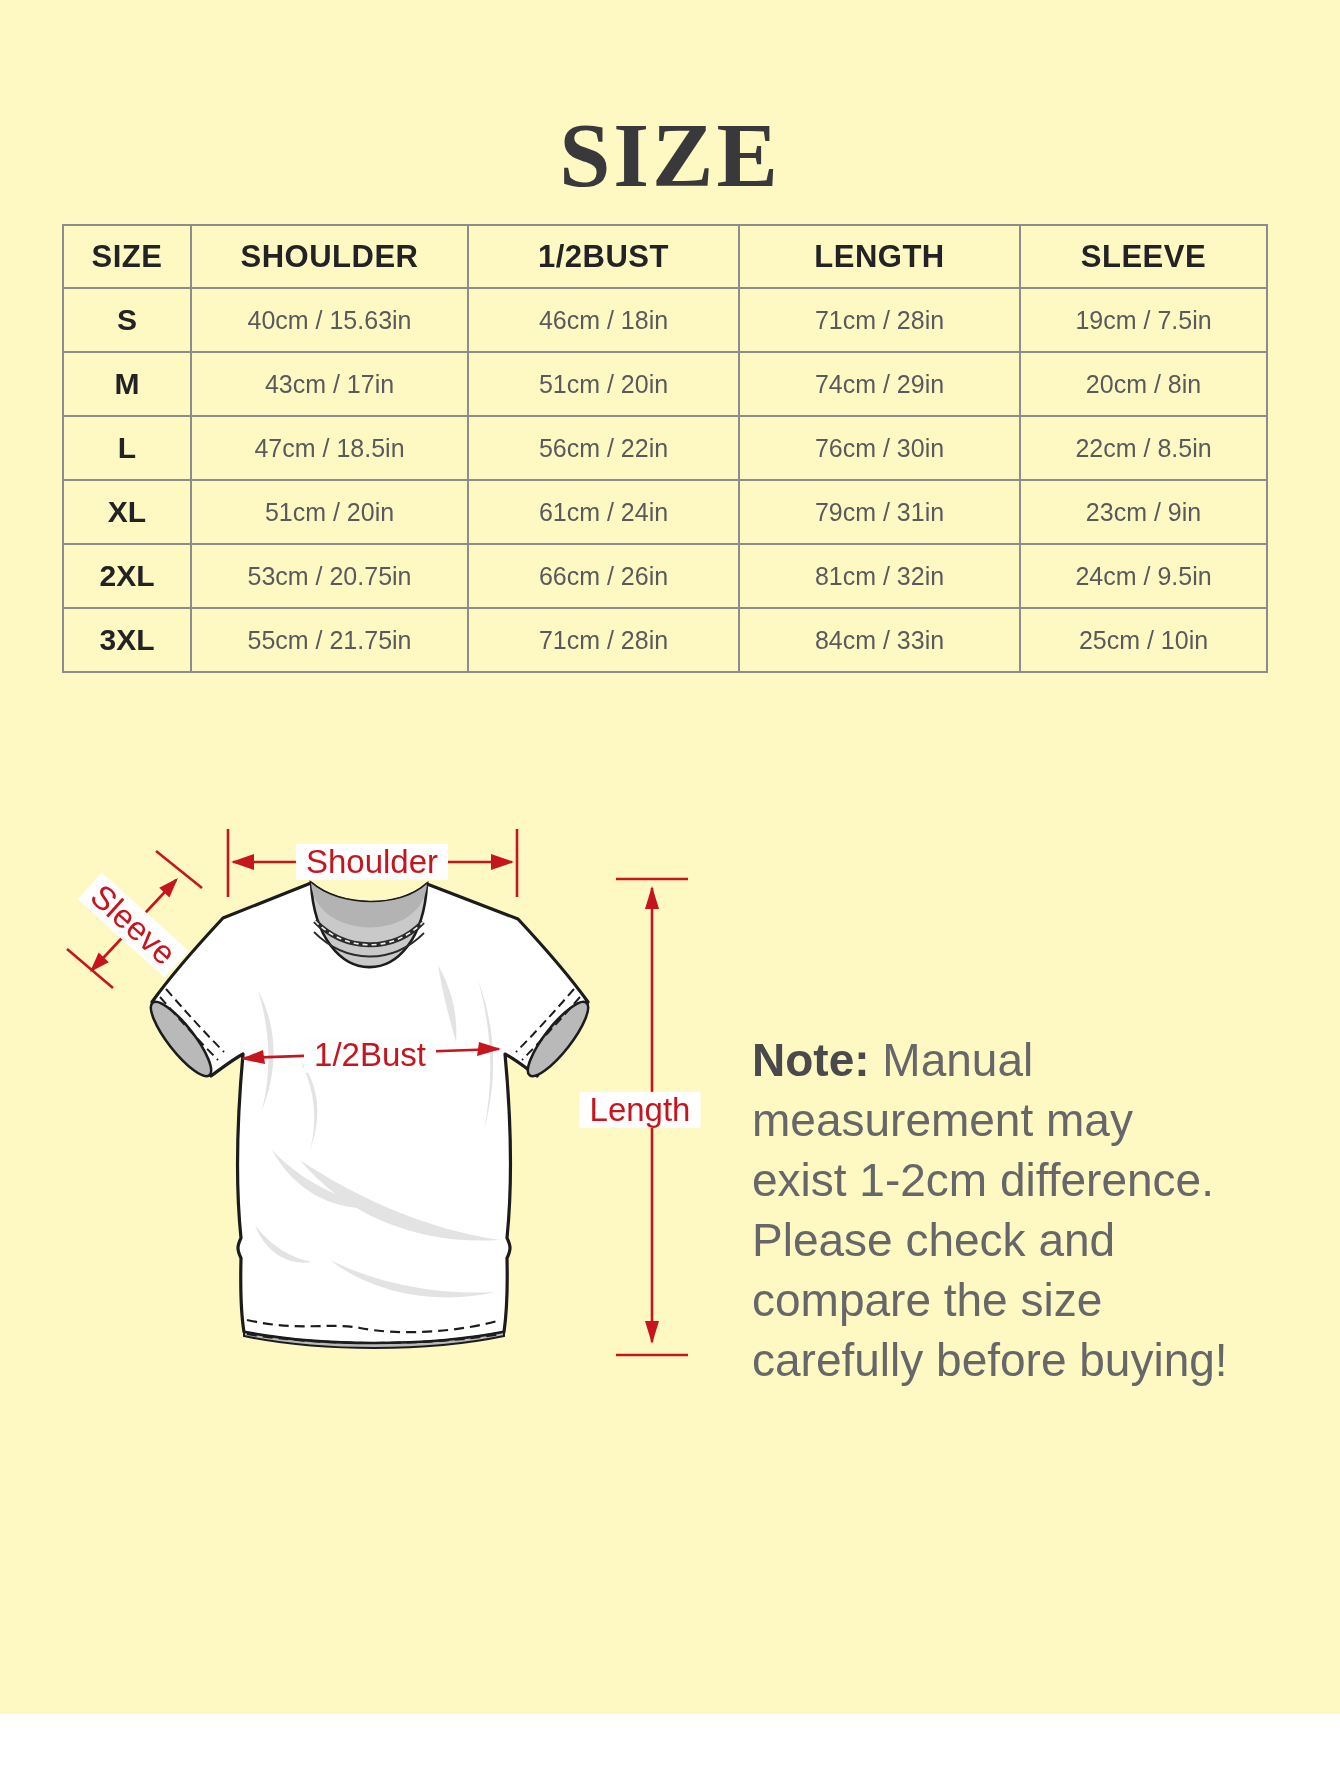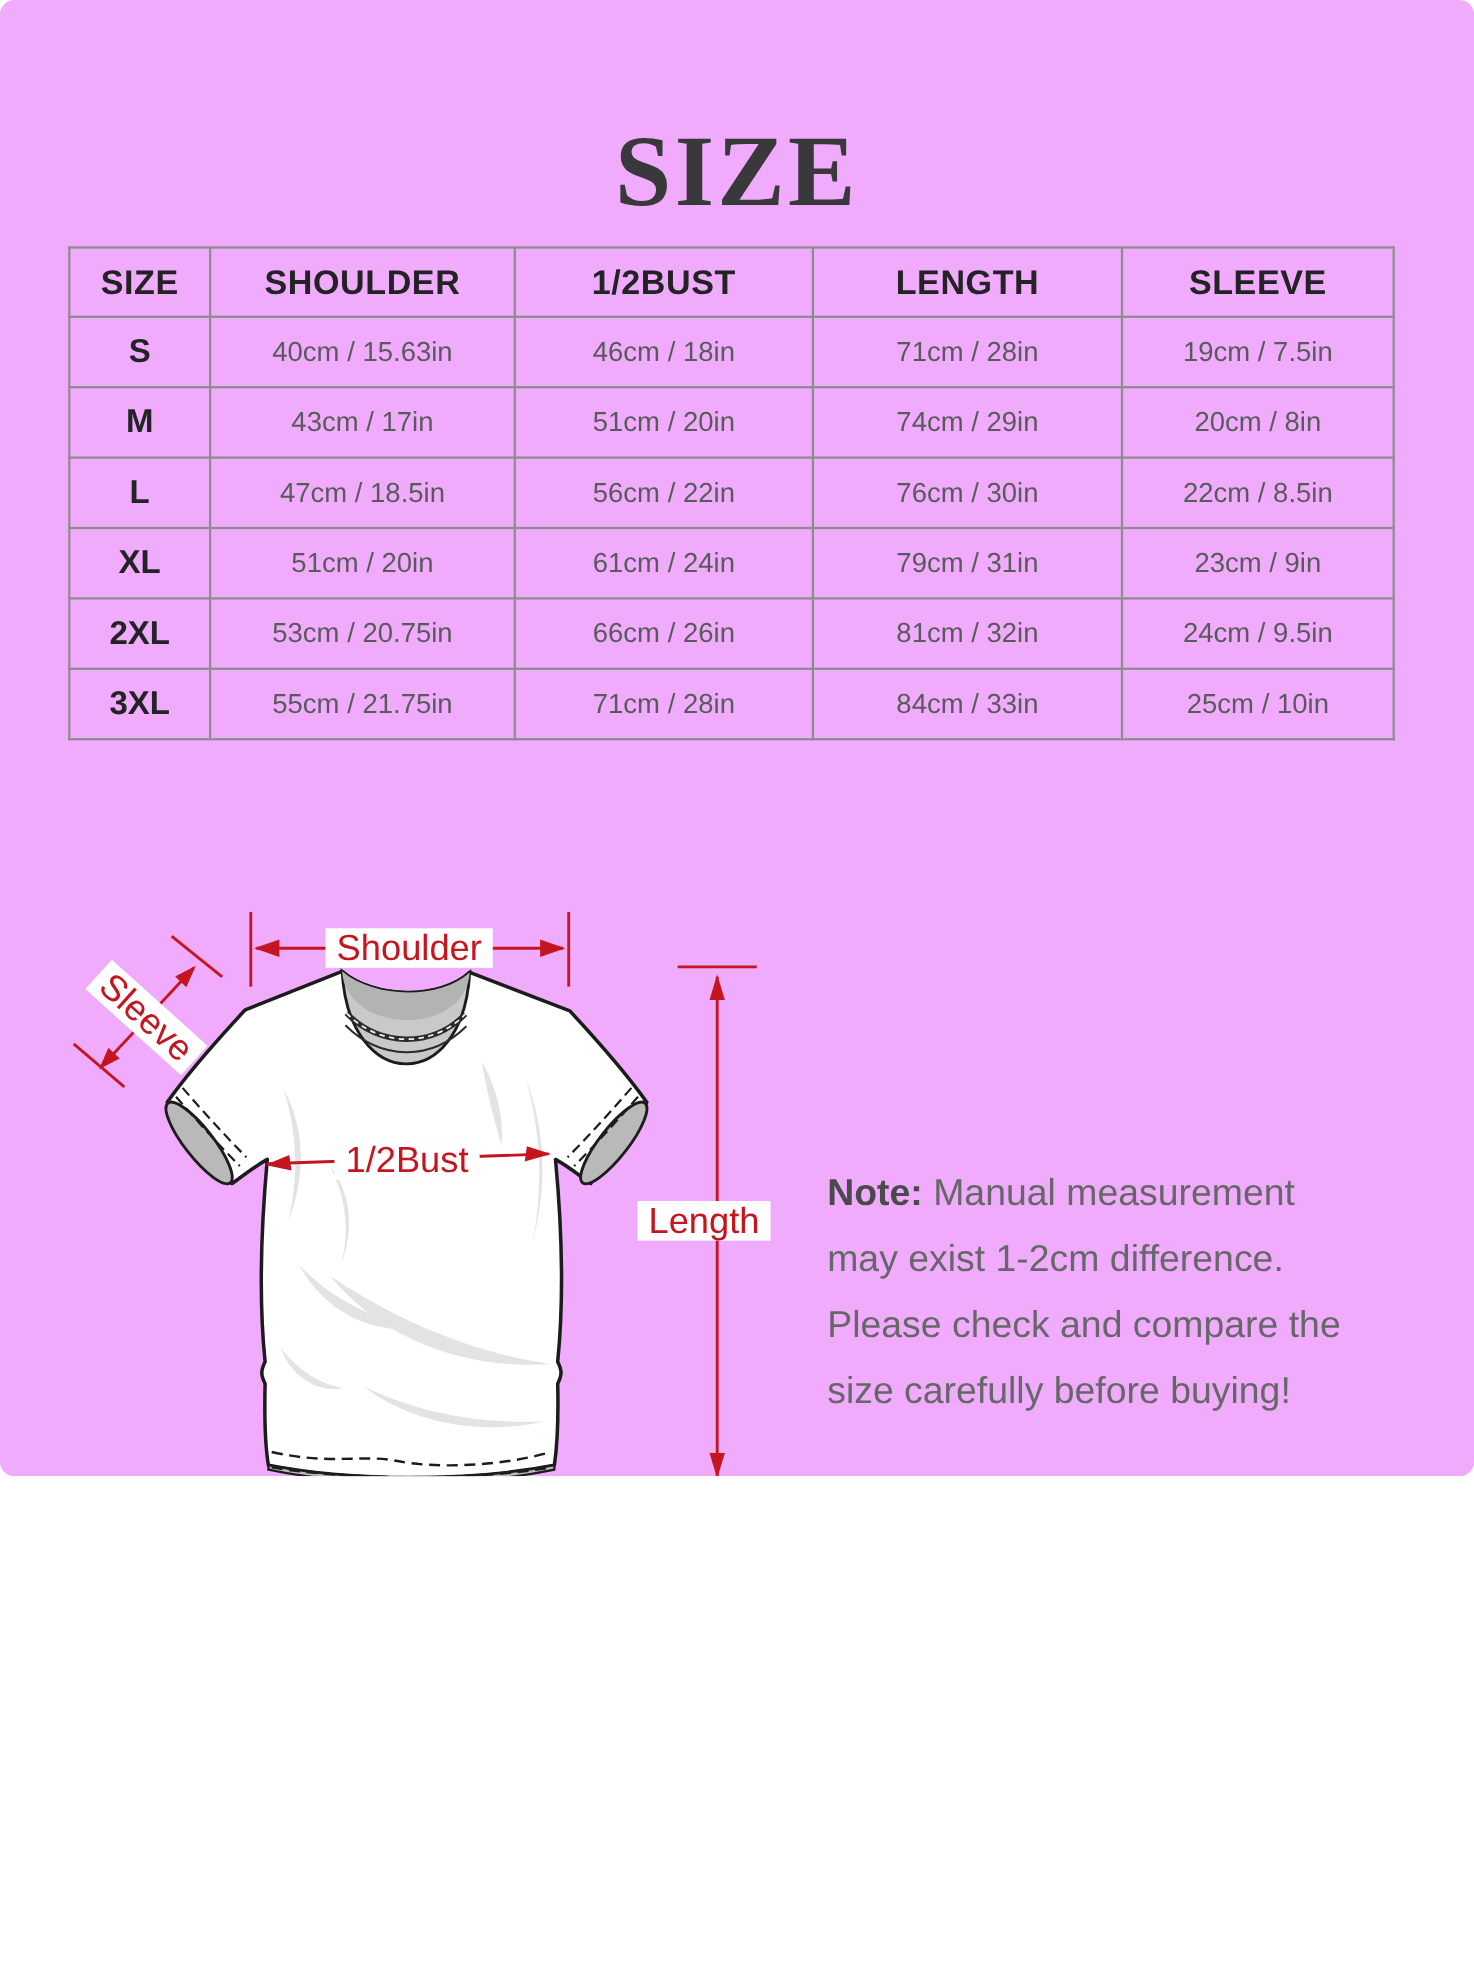--- a/index.html
+++ b/index.html
@@ -6,22 +6,22 @@
     --accent:#c5161f;
     --border:#8c8c8c;
     --title:#39393b;
     --text-dark:#232325;
     --text-gray:#5a5a5c;
     --note-dark:#4a4a4d;
     --note-gray:#67676a;
   }
   html,body{margin:0;padding:0;background:#ffffff;}
   #page{
-    position:relative;width:1340px;height:1342px;background:#f0abfc;
-    font-family:"Liberation Sans",sans-serif;overflow:hidden;border-radius:13px;
+    position:relative;width:1340px;height:1714px;background:#fef9c3;
+    font-family:"Liberation Sans",sans-serif;overflow:hidden;
   }
   
   #title{
     position:absolute;top:102px;left:0;width:100%;margin:0;
     text-align:center;font-family:"Liberation Serif",serif;
     font-weight:700;font-size:92px;letter-spacing:3px;color:var(--title);
   }
   
   #size-table{
     position:absolute;left:62px;top:224px;width:1204px;
@@ -45,22 +45,22 @@
   
   #diagram-svg{position:absolute;left:40px;top:770px;}
   .red-label{
     position:absolute;transform:translate(-50%,-50%);
     color:var(--accent);font-size:33px;font-weight:400;
     background:#fefefe;padding:0 10px;white-space:nowrap;line-height:1.1;
   }
   #sleeve-label{transform:translate(-50%,-50%) rotate(42deg);padding:0 8px;}
   
   #note{
-    position:absolute;left:752px;top:1020px;width:482px;
-    font-size:34px;line-height:60px;color:var(--note-gray);
+    position:absolute;left:752px;top:984px;width:482px;
+    font-size:46px;line-height:60px;color:var(--note-gray);
   }
   #note b{color:var(--note-dark);font-weight:700;}
   
   #zigzag-svg{position:absolute;left:678px;top:1744px;}
 </style>
 </head>
 <body>
 
 <div id="page">
 

